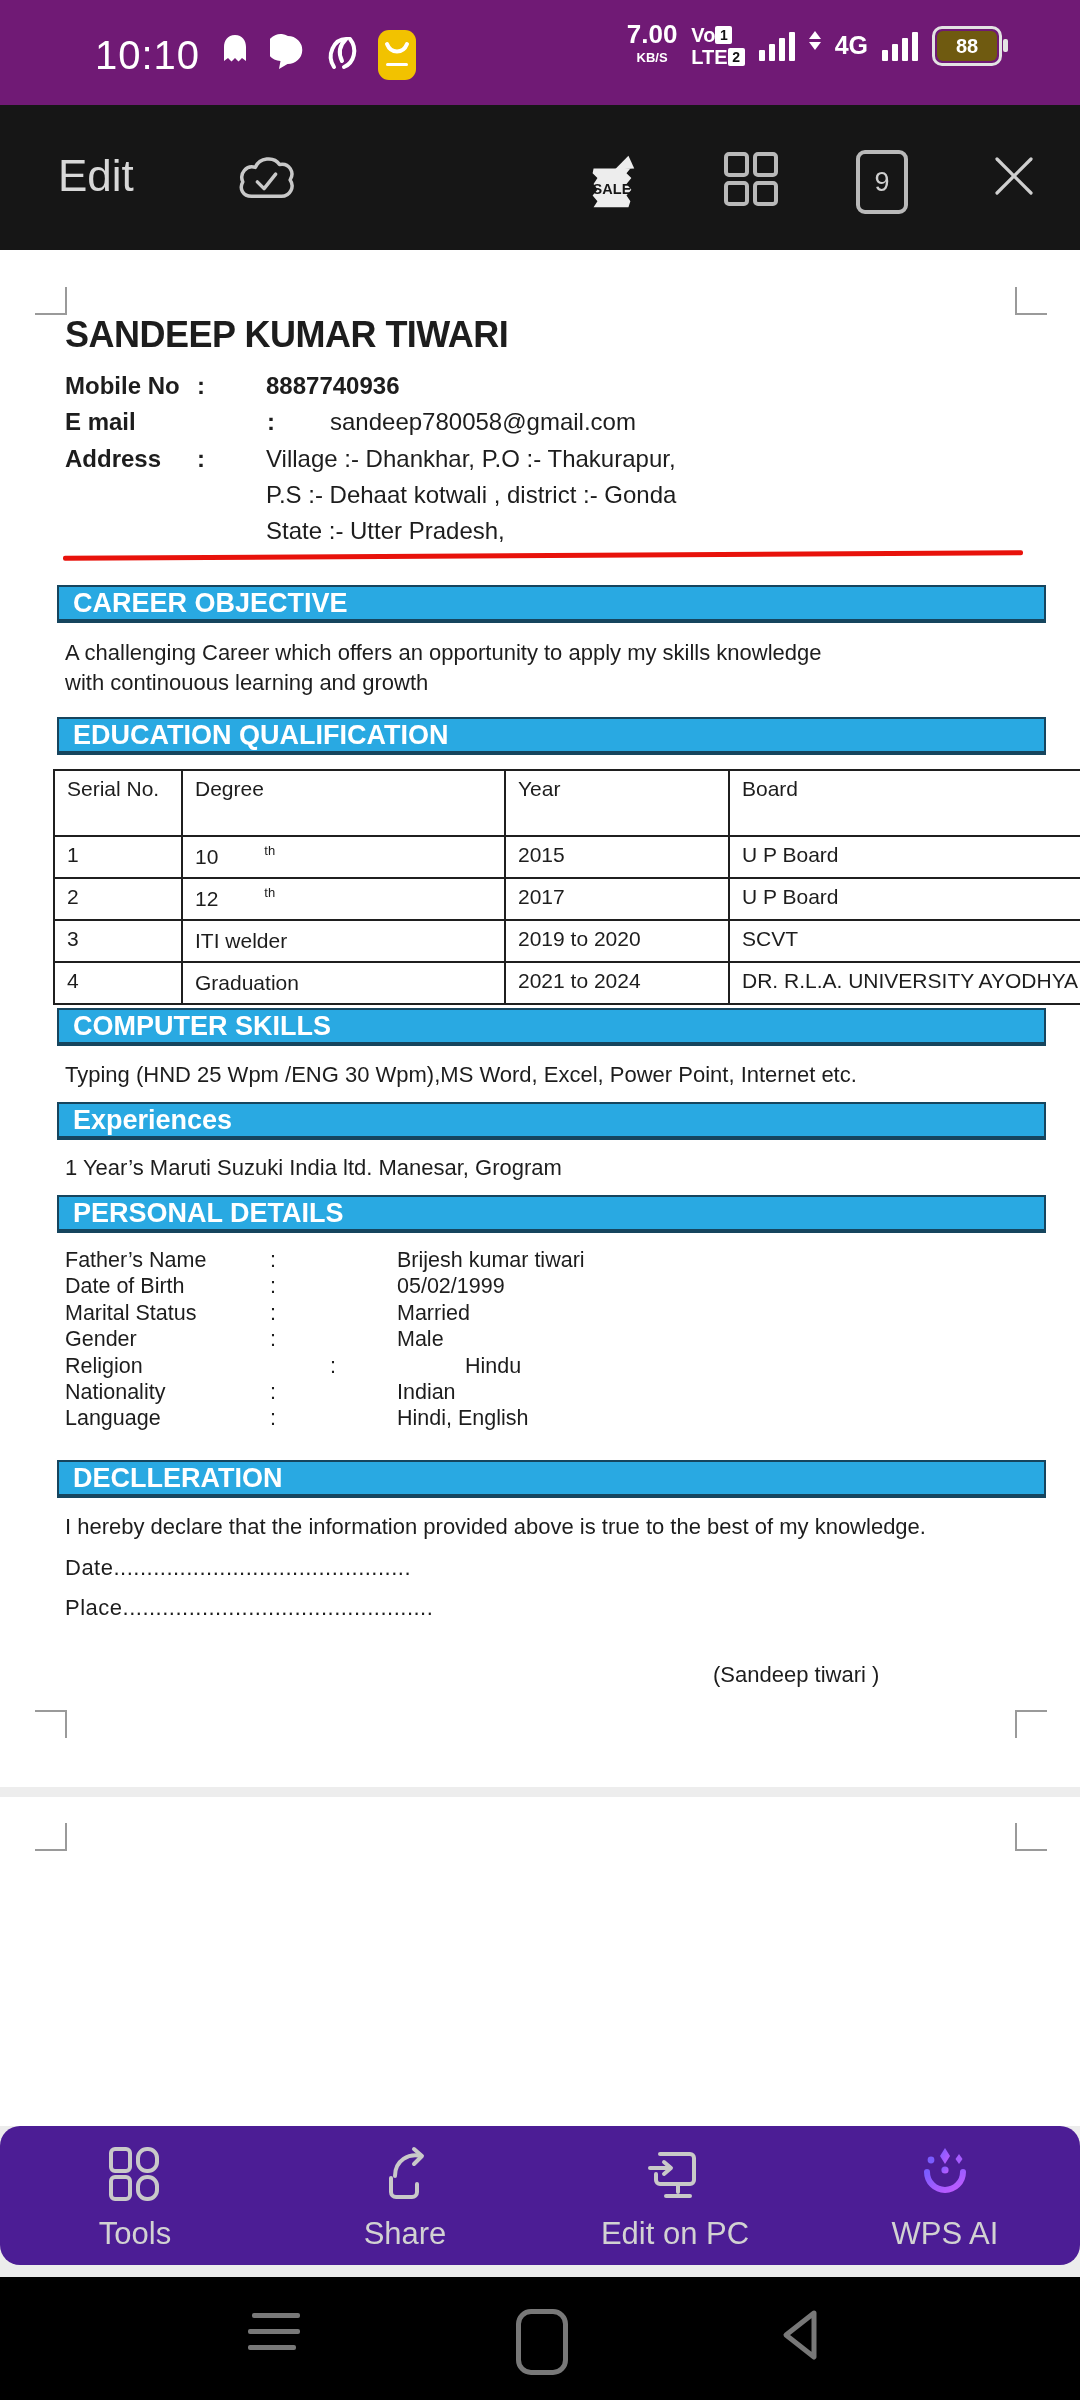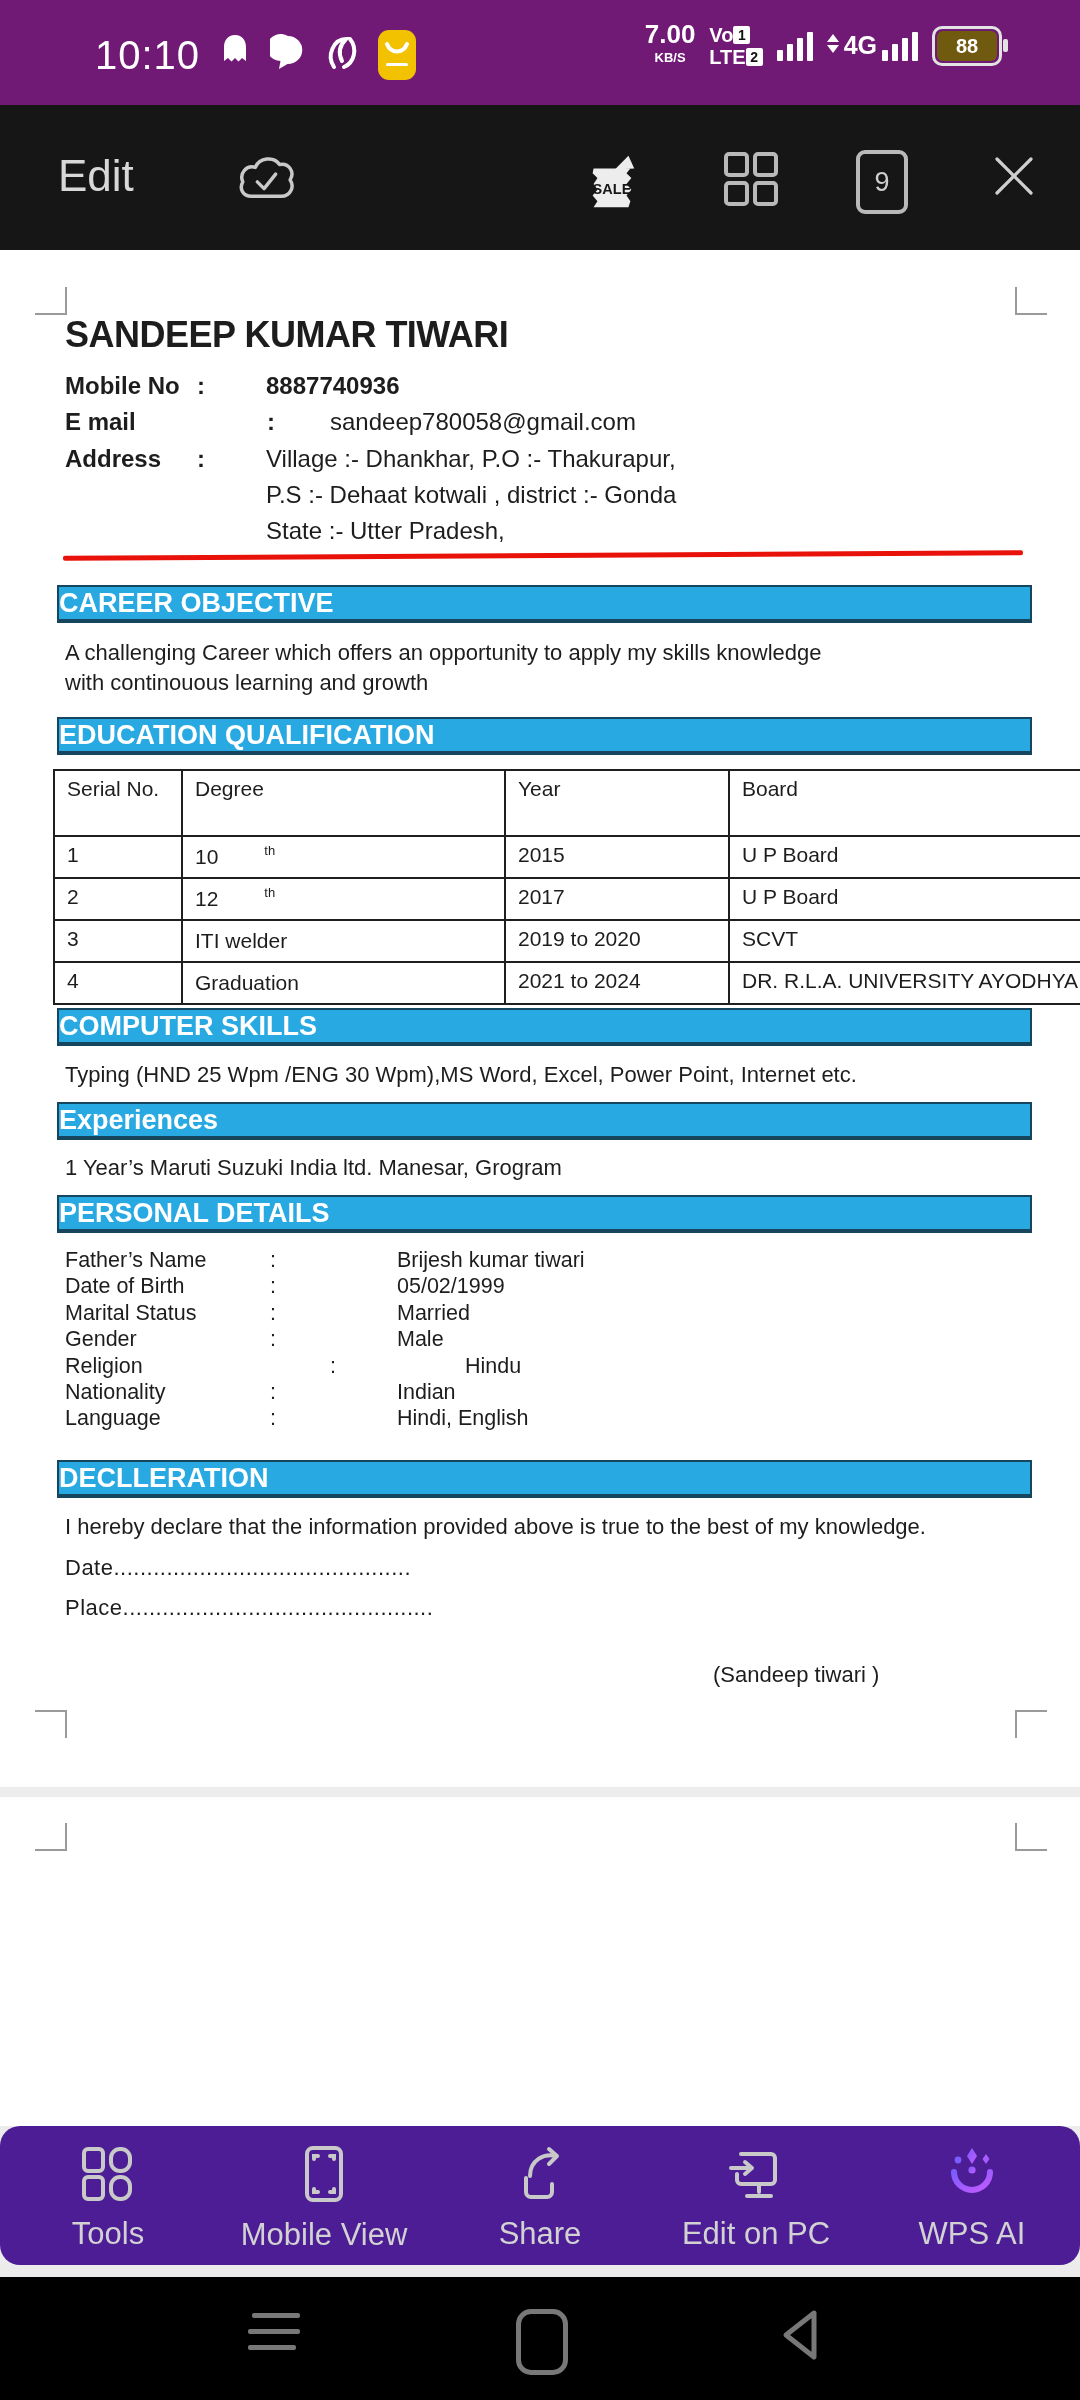--- a/index.html
+++ b/index.html
@@ -13,21 +13,21 @@
   .sb-right{position:absolute;right:78px;top:22px;display:flex;align-items:center;gap:14px;}
   .sb-speed{color:#fff;font-weight:bold;text-align:center;line-height:24px;}
   .sb-speed .v{font-size:26px;display:block;}
   .sb-speed .u{font-size:13px;display:block;}
   .sb-volte{color:#fff;font-weight:bold;line-height:22px;font-size:20px;}
   .sim-box{display:inline-block;background:#fff;color:#111;font-size:14px;font-weight:bold;
            width:17px;height:18px;line-height:18px;text-align:center;border-radius:2px;vertical-align:2px;}
   .sig{display:flex;align-items:flex-end;gap:4px;height:30px;}
   .sig i{display:block;width:6px;background:#fff;border-radius:1px;}
   .sig .b1{height:11px}.sig .b2{height:17px}.sig .b3{height:23px}.sig .b4{height:29px}
-  .fourg{display:flex;align-items:center;gap:5px;}
+  .fourg{display:flex;align-items:flex-start;gap:14px;}
   .fourg .arrows{display:flex;flex-direction:column;gap:3px;margin-bottom:6px;}
   .arr-up{width:0;height:0;border-left:6px solid transparent;border-right:6px solid transparent;border-bottom:8px solid #fff;}
   .arr-dn{width:0;height:0;border-left:6px solid transparent;border-right:6px solid transparent;border-top:8px solid #fff;}
   .fourg .g{color:#fff;font-size:25px;font-weight:bold;margin-bottom:2px;}
   .battery{position:relative;width:64px;height:34px;border:3px solid #e3e3e3;border-radius:10px;
            display:flex;align-items:center;justify-content:center;}
   .battery .fill{position:absolute;inset:2px;background:#6f5a10;border-radius:6px;}
   .battery .pct{position:relative;color:#fff;font-size:20px;font-weight:bold;}
   .battery .nub{position:absolute;right:-9px;top:10px;width:5px;height:13px;background:#e3e3e3;border-radius:2px;}
   .badge{width:38px;height:50px;background:#f2c200;border-radius:11px;position:relative;}
@@ -58,21 +58,21 @@
   .c-row .val{position:absolute;}
   #row-mobile{top:122px;} #row-mobile .col{left:132px;} #row-mobile .val{left:201px;font-weight:bold;}
   #row-email{top:158px;}  #row-email .col{left:202px;}  #row-email .val{left:265px;}
   #row-addr{top:195px;}   #row-addr .col{left:132px;}   #row-addr .val{left:201px;}
   .addr-cont{position:absolute;left:266px;font-size:24px;}
   #addr2{top:231px;} #addr3{top:267px;}
   .red-line{position:absolute;top:303px;left:63px;width:960px;height:5px;background:#e8120b;
             transform:rotate(-0.33deg);border-radius:2px;}
   .sec-bar{position:absolute;left:57px;width:971px;height:32px;background:#29a9e2;
            border:2px solid #16455e;border-bottom-width:4px;color:#fff;font-size:27px;font-weight:bold;
-           display:flex;align-items:center;}
+           padding-left:14px;display:flex;align-items:center;}
   #bar-career{top:335px;} #bar-edu{top:467px;} #bar-comp{top:758px;} #bar-exp{top:852px;}
   #bar-personal{top:945px;} #bar-decl{top:1210px;}
   .body-text{position:absolute;left:65px;font-size:22px;line-height:30px;}
   #txt-objective{top:388px;width:790px;}
   #txt-typing{top:810px;width:940px;}
   #txt-exp{top:903px;width:940px;}
   #txt-declare{top:1262px;width:940px;}
   .edu-table{position:absolute;top:519px;left:53px;width:977px;border-collapse:collapse;table-layout:fixed;}
   .edu-table th,.edu-table td{border:2px solid #1f1f1f;font-size:21px;font-weight:400;text-align:left;
             vertical-align:top;padding:6px 12px 0 12px;overflow:hidden;white-space:nowrap;}
@@ -346,32 +346,20 @@
           <rect x="4" y="3" width="19" height="22" rx="4"></rect>
             <rect x="31" y="3" width="19" height="22" rx="9"></rect>
           <rect x="4" y="31" width="19" height="22" rx="4"></rect>
             <rect x="31" y="31" width="19" height="22" rx="9"></rect>
         </svg>
       </span>
       <span class="bt-label">Tools</span>
     </div>
     <div class="bt-item">
       <span>
-        <svg width="40" height="58" viewBox="0 0 40 58" fill="none" stroke="#c9c9c9" stroke-width="4" stroke-linecap="round">
-          <rect x="3" y="3" width="34" height="52" rx="6"></rect>
-          <path d="M10 14 v-3 h4"></path>
-            <path d="M26 11 h4 v3"></path>
-            <path d="M10 44 v3 h4"></path>
-            <path d="M26 47 h4 v-3"></path>
-        </svg>
-      </span>
-      <span class="bt-label">Mobile View</span>
-    </div>
-    <div class="bt-item">
-      <span>
         <svg width="56" height="56" viewBox="0 0 56 56" fill="none" stroke="#c9c9c9" stroke-width="4" stroke-linecap="round" stroke-linejoin="round">
           <path d="M14 32 v14 a5 5 0 0 0 5 5 h16 a5 5 0 0 0 5 -5 v-8"></path>
           <path d="M18 30 C18 14 32 7 44 10"></path>
           <path d="M37 3 L45 10 L37 18"></path>
         </svg>
       </span>
       <span class="bt-label">Share</span>
     </div>
     <div class="bt-item">
       <span>

